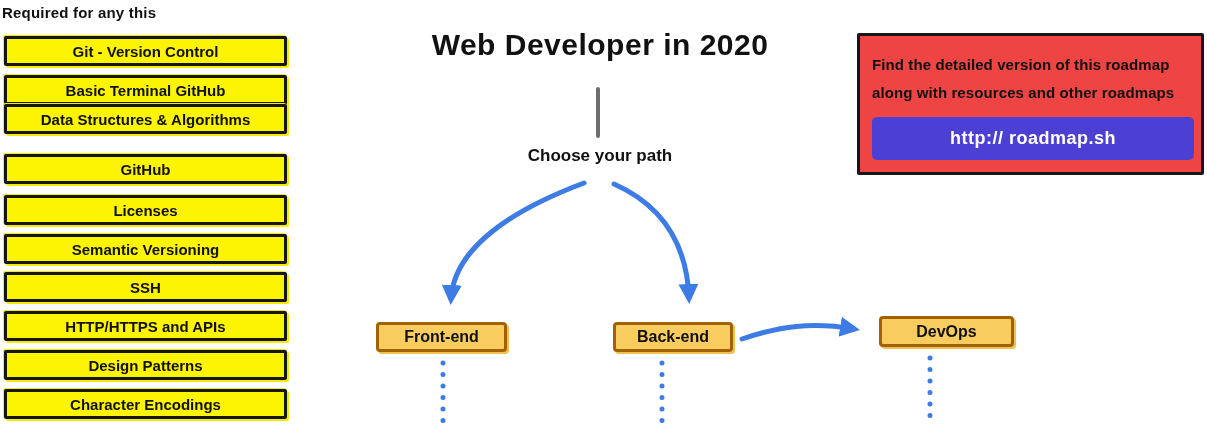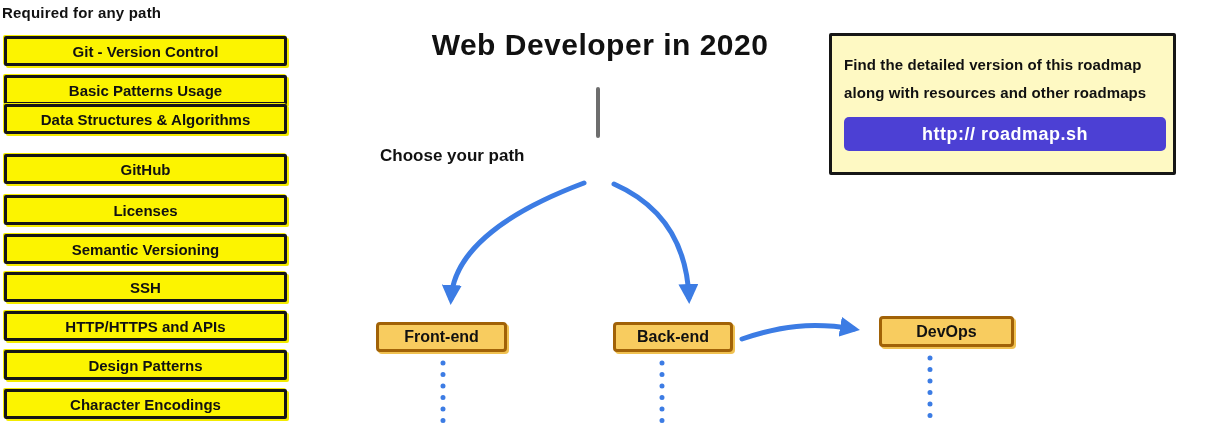--- a/index.html
+++ b/index.html
@@ -13,41 +13,41 @@
   #left-heading{left:2px;top:4px;font-size:15px;font-weight:bold;letter-spacing:.2px;}
   .req-box{
     left:4px;width:283px;height:30px;background:#FCF400;border:3px solid #161616;
     border-radius:2px;box-shadow:2px 2px 0 0 #f3eb00,-1px -1px 0 0 #f3eb00;
     display:flex;align-items:center;justify-content:center;
     font-size:15px;font-weight:bold;cursor:pointer;
   }
 
   
   #main-title{left:380px;top:28px;width:440px;text-align:center;font-size:30px;font-weight:bold;letter-spacing:.5px;}
-  #choose-label{left:380px;top:146px;width:440px;text-align:left;font-size:17px;font-weight:bold;}
+  #choose-label{left:380px;top:146px;width:440px;text-align:center;font-size:17px;font-weight:bold;}
   .path-box{
     background:#F8CC5F;border:3px solid #a16207;border-radius:4px;
     box-shadow:2px 2px 0 0 #f0c151;
     display:flex;align-items:center;justify-content:center;
     font-size:16px;font-weight:bold;cursor:pointer;
   }
   #path-frontend{left:376px;top:322px;width:131px;height:30px;}
   #path-backend{left:613px;top:322px;width:120px;height:30px;text-align:right;}
   #path-devops{left:879px;top:316px;width:135px;height:31px;}
 
   
   #info-box{
-    left:829px;top:33px;width:347px;height:142px;background:#fef9c3;
+    left:857px;top:33px;width:347px;height:142px;background:#ef4444;
     border:3px solid #161616;border-radius:2px;
   }
   .info-line{position:absolute;left:12px;width:320px;font-size:15px;font-weight:bold;letter-spacing:.1px;white-space:nowrap;}
   #info-line1{top:20px;}
   #info-line2{top:48px;}
   #roadmap-button{
-    position:absolute;left:12px;top:81px;width:322px;height:34px;background:#4C40D4;
+    position:absolute;left:12px;top:81px;width:322px;height:43px;background:#4C40D4;
     border:none;border-radius:5px;color:#ffffff;font-size:18px;font-weight:bold;
     display:flex;align-items:center;justify-content:center;cursor:pointer;
     font-family:"Liberation Sans","DejaVu Sans",sans-serif;letter-spacing:.5px;
   }
 
   #connectors{left:0;top:0;width:1207px;height:436px;pointer-events:none;}
 </style>
 </head>
 <body>
 
@@ -66,24 +66,24 @@
 
     <path d="M 614 184 C 666 207, 687 248, 689 298" fill="none" stroke="#3C7CE4" stroke-width="5" stroke-linecap="round" marker-end="url(#arrowhead)"></path>
 
     <path d="M 742 339 C 780 326, 812 322, 854 329" fill="none" stroke="#3C7CE4" stroke-width="5" stroke-linecap="round" marker-end="url(#arrowhead)"></path>
 
     <line x1="443" y1="363" x2="443" y2="432" stroke="#3C7CE4" stroke-width="5" stroke-linecap="round" stroke-dasharray="0 11.5"></line>
     <line x1="662" y1="363" x2="662" y2="432" stroke="#3C7CE4" stroke-width="5" stroke-linecap="round" stroke-dasharray="0 11.5"></line>
     <line x1="930" y1="358" x2="930" y2="427" stroke="#3C7CE4" stroke-width="5" stroke-linecap="round" stroke-dasharray="0 11.5"></line>
   </svg>
 
-  <div id="left-heading" class="abs">Required for any path</div>
+  <div id="left-heading" class="abs">Required for any this</div>
 
   <div class="abs req-box" style="top:36px">Git - Version Control</div>
-  <div class="abs req-box" style="top:75px">Basic Patterns Usage</div>
+  <div class="abs req-box" style="top:75px">Basic Terminal GitHub</div>
   <div class="abs req-box" style="top:104px">Data Structures &amp; Algorithms</div>
   <div class="abs req-box" style="top:154px">GitHub</div>
   <div class="abs req-box" style="top:195px">Licenses</div>
   <div class="abs req-box" style="top:234px">Semantic Versioning</div>
   <div class="abs req-box" style="top:272px">SSH</div>
   <div class="abs req-box" style="top:350px">Design Patterns</div>
   <div class="abs req-box" style="top:311px">HTTP/HTTPS and APIs</div>
   <div class="abs req-box" style="top:389px">Character Encodings</div>
 
   <div id="main-title" class="abs">Web Developer in 2020</div>

